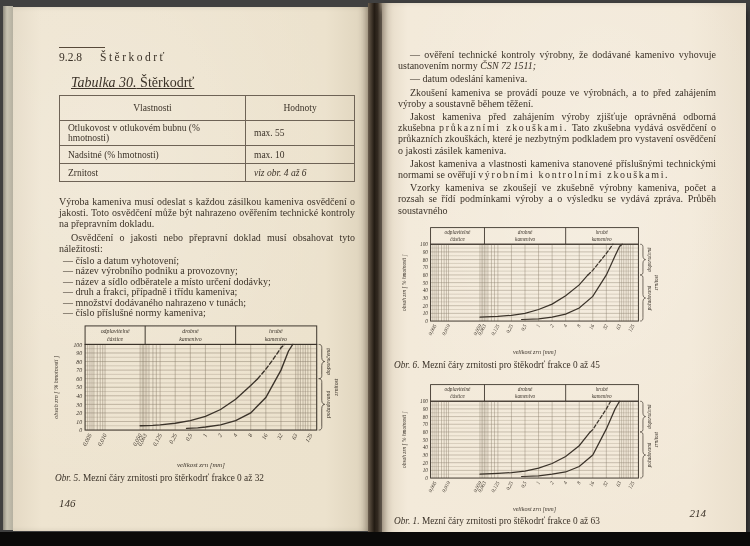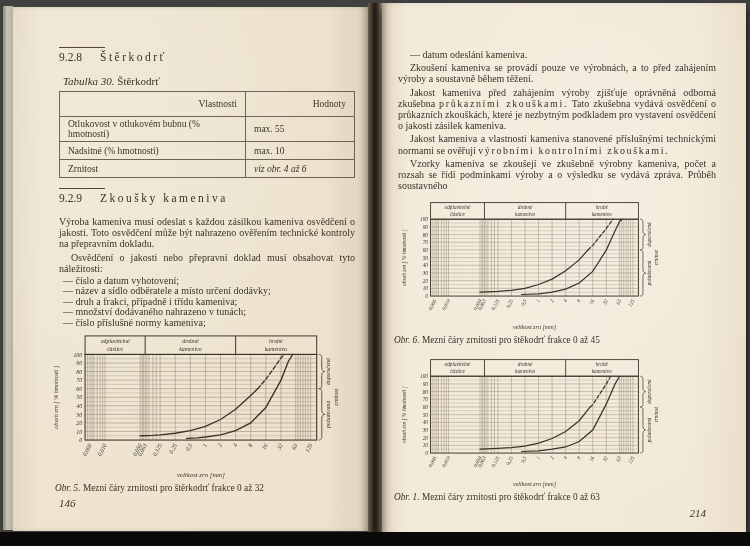--- a/index.html
+++ b/index.html
@@ -22,24 +22,24 @@
                linear-gradient(90deg,#e3d8c4,#f3eada 7%,#f2e8d7 85%,#eadfcc);
     box-shadow:inset 7px 0 10px -6px rgba(40,30,15,.6), 0 6px 8px rgba(0,0,0,.8);}
   .sec{position:relative;font-size:11.5px;margin:0 0 12px 0;}
   .sec::before{content:"";position:absolute;left:0;top:-4px;width:46px;border-top:1px solid #57493a;}
   .sec .sec-num{margin-right:18px;}
   .sec .sec-title{letter-spacing:2.5px;}
   p.body{font-size:10px;line-height:11.2px;margin:0 0 2px 0;text-align:justify;}
   p.body.indent{text-indent:12px;}
   .it{font-style:italic;}
   .sp{letter-spacing:1.6px;}
-  .tbl-cap{font-size:11px;margin:9px 0 4px 4px;}
+  .tbl-cap{font-size:14px;margin:9px 0 4px 12px;text-decoration:underline;}
   table.t30{border-collapse:collapse;width:100%;font-size:9.5px;margin:0 0 14px 0;}
   table.t30 th,table.t30 td{border:1px solid #6e6356;padding:2px 8px;}
-  table.t30 th{font-weight:normal;text-align:right;height:20px;}
+  table.t30 th{font-weight:normal;text-align:center;height:20px;}
   table.t30 td{height:13px;}
   table.t30 td.val{width:92px;}
   .list{font-size:10px;line-height:10.4px;margin:1px 0 0 4px;}
   .list div{margin:0;}
   .chart{margin-top:5px;}
   .chart.lft{width:292px;margin-left:-8px;}
   .chart.rgt{width:262px;margin-left:2px;}
   .chart svg{display:block;width:100%;}
   .gchart text{font-family:"Liberation Serif",serif;font-style:italic;fill:#3b332a;}
   .fig-cap{font-size:9.3px;margin:2px 0 0 -4px;}
@@ -79,27 +79,25 @@
           <td>Nadsitné (% hmotnosti)</td>
           <td class="val">max. 10</td>
         </tr>
         <tr>
           <td>Zrnitost</td>
           <td class="val it">viz obr. 4 až 6</td>
         </tr>
       </tbody>
     </table>
 
-    <div class="sec">
-      <span class="sec-num">9.2.9</span><span class="sec-title">Zkoušky kameniva</span>
-    </div>
     <p class="body">Výroba kameniva musí odeslat s každou zásilkou kameniva osvědčení o jakosti. Toto osvědčení může být nahrazeno ověřením technické kontroly na přepravním dokladu.</p>
     <p class="body indent">Osvědčení o jakosti nebo přepravní doklad musí obsahovat tyto náležitosti:</p>
     <div class="list">
       <div>— číslo a datum vyhotovení;</div>
+      <div>— název výrobního podniku a provozovny;</div>
       <div>— název a sídlo odběratele a místo určení dodávky;</div>
       <div>— druh a frakci, případně i třídu kameniva;</div>
       <div>— množství dodávaného nahrazeno v tunách;</div>
       <div>— číslo příslušné normy kameniva;</div>
     </div>
 
     <div class="chart lft">
         <svg viewBox="0 0 300 152" class="gchart">
           <rect x="35" y="3" width="238" height="19" fill="none" stroke="#3b332a" stroke-width="1"></rect>
           <text x="65.86962061802811" y="10.5" text-anchor="middle" font-size="6">odplavitelné</text>
@@ -199,20 +197,21 @@
           <text transform="translate(287 83.6) rotate(-90)" text-anchor="middle" font-size="5.8">požadovaná</text>
           <text transform="translate(295 66) rotate(-90)" text-anchor="middle" font-size="5.8">zrnitost</text>
         </svg>
       </div>
     <p class="fig-cap"><span class="it">Obr. 5.</span><span> Mezní čáry zrnitosti pro štěrkodrť frakce 0 až 32</span></p>
 
     <div class="pageno lft">146</div>
   </div>
 
   <div class="page right">
+    <p class="body indent"><span>— ověření technické kontroly výrobny, že dodávané kamenivo vyhovuje ustanovením normy </span><span class="it">ČSN 72 1511;</span></p>
     <p class="body indent">— datum odeslání kameniva.</p>
     <p class="body indent">Zkoušení kameniva se provádí pouze ve výrobnách, a to před zahájením výroby a soustavně během těžení.</p>
     <p class="body indent"><span>Jakost kameniva před zahájením výroby zjišťuje oprávněná odborná zkušebna </span><span class="sp">průkazními zkouškami.</span><span> Tato zkušebna vydává osvědčení o průkazních zkouškách, které je nezbytným podkladem pro vystavení osvědčení o jakosti zásilek kameniva.</span></p>
     <p class="body indent"><span>Jakost kameniva a vlastnosti kameniva stanovené příslušnými technickými normami se ověřují </span><span class="sp">výrobními kontrolními zkouškami.</span></p>
     <p class="body indent">Vzorky kameniva se zkoušejí ve zkušebně výrobny kameniva, počet a rozsah se řídí podmínkami výroby a o výsledku se vydává zpráva. Průběh soustavného</p>
 
     <div class="chart rgt" style="margin-top:9px">
         <svg viewBox="0 0 300 152" class="gchart">
           <rect x="35" y="3" width="238" height="19" fill="none" stroke="#3b332a" stroke-width="1"></rect>
           <text x="65.86962061802811" y="10.5" text-anchor="middle" font-size="6">odplavitelné</text>

